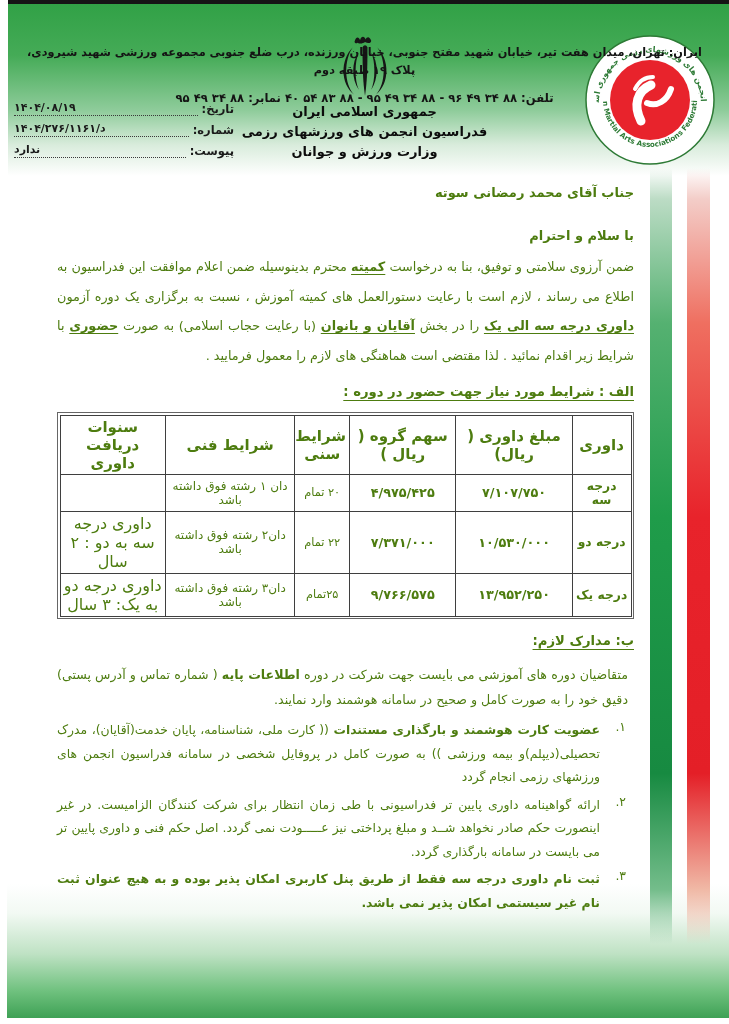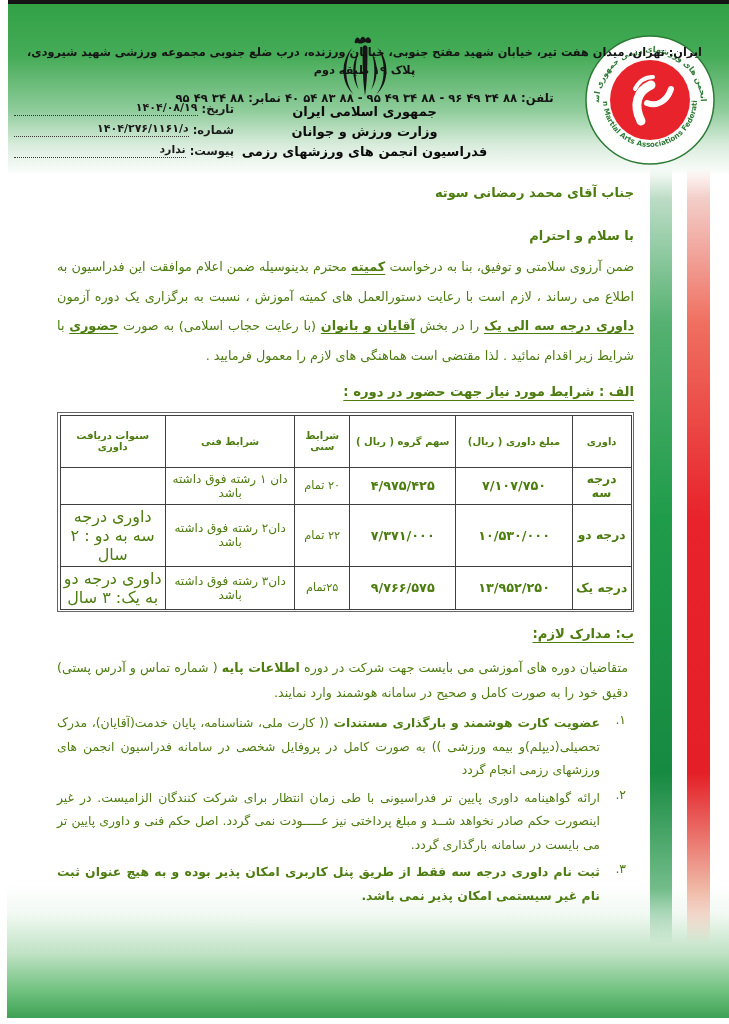--- a/index.html
+++ b/index.html
@@ -21,21 +21,21 @@
   }
   .emblem{position:absolute;top:34px;left:332px;width:66px;height:68px;}
   .header-titles{
     position:absolute;top:102px;left:50%;transform:translateX(-50%);
     text-align:center;line-height:20px;font-size:13px;font-weight:bold;color:#0c0c0c;white-space:nowrap;
   }
   .header-fields{position:absolute;top:101px;left:14px;width:220px;direction:rtl;font-size:11.5px;color:#1a1a1a;}
   .hfield{display:flex;align-items:flex-end;margin-bottom:6px;}
   .hfield .flabel{font-weight:bold;white-space:nowrap;margin-left:4px;}
   .hfield .fvalue{
-    flex:1;border-bottom:1.5px dotted #3a3a3a;text-align:right;
+    flex:1;border-bottom:1.5px dotted #3a3a3a;text-align:left;
     font-weight:bold;direction:ltr;padding-bottom:1px;font-size:11px;
   }
   .logo{position:absolute;top:33px;left:583px;width:134px;height:134px;}
 
   
   .stripe{position:absolute;top:168px;height:776px;z-index:2;}
   .stripe-green{
     left:650px;width:22px;
     background:linear-gradient(180deg,rgba(231,243,234,0) 0%,#bcdcc5 4%,#55b171 20%,#1f9c4a 45%,#178a41 78%,#74bd8b 93%,rgba(255,255,255,0) 100%);
   }
@@ -53,21 +53,21 @@
   .b{font-weight:bold;}
   .u{text-decoration:underline;text-underline-offset:3px;}
   .section-title{font-weight:bold;font-size:13.2px;text-decoration:underline;text-underline-offset:4px;margin-top:14px;}
 
   
   .table-frame{border:1px solid #666;padding:1.5px;margin-top:13px;background:#fff;}
   table{border-collapse:collapse;width:100%;table-layout:fixed;}
   th,td{border:1px solid #3f3f3f;text-align:center;vertical-align:middle;padding:2px 3px;}
   thead tr{height:52px;}
   tbody tr{height:37px;}
-  th{font-size:10px;font-weight:bold;margin-top:36px;}
+  th{font-size:15px;font-weight:bold;margin-top:36px;}
   .c0{width:58px;} .c1{width:115px;} .c2{width:105px;} .c3{width:54px;} .c4{width:128px;} .c5{width:104px;}
   td.col-grade{font-weight:bold;font-size:12.3px;}
   td.col-amount,td.col-share{font-weight:bold;font-size:12.8px;direction:ltr;}
   td.col-age{font-size:11.3px;}
   td.col-tech{font-size:12px;}
   td.col-years{font-size:16px;}
 
   
   .req-intro{font-size:12.6px;line-height:25px;text-align:justify;margin:14px 6px 0 0;}
   .req-list{margin:6px 8px 0 0;}
@@ -110,22 +110,22 @@
 
         <path d="M60,30 C72,44 72,74 60,90 C67,76 67,44 60,30 Z"></path>
 
         <path d="M70,22 C90,42 90,80 68,98 C84,80 84,42 70,22 Z"></path>
       </g>
     </svg>
   </div>
 
   <div class="header-titles">
     <div>جمهوری اسلامی ایران</div>
+    <div>فدراسیون انجمن های ورزشهای رزمی</div>
     <div>وزارت ورزش و جوانان</div>
-    <div>فدراسیون انجمن های ورزشهای رزمی</div>
   </div>
 
   <div class="header-fields">
     <div class="hfield">
       <span class="flabel">تاریخ:</span>
       <span class="fvalue">۱۴۰۴/۰۸/۱۹</span>
     </div>
     <div class="hfield">
       <span class="flabel">شماره:</span>
       <span class="fvalue">۱۴۰۴/۲۷۶/د/۱۱۶۱</span>

